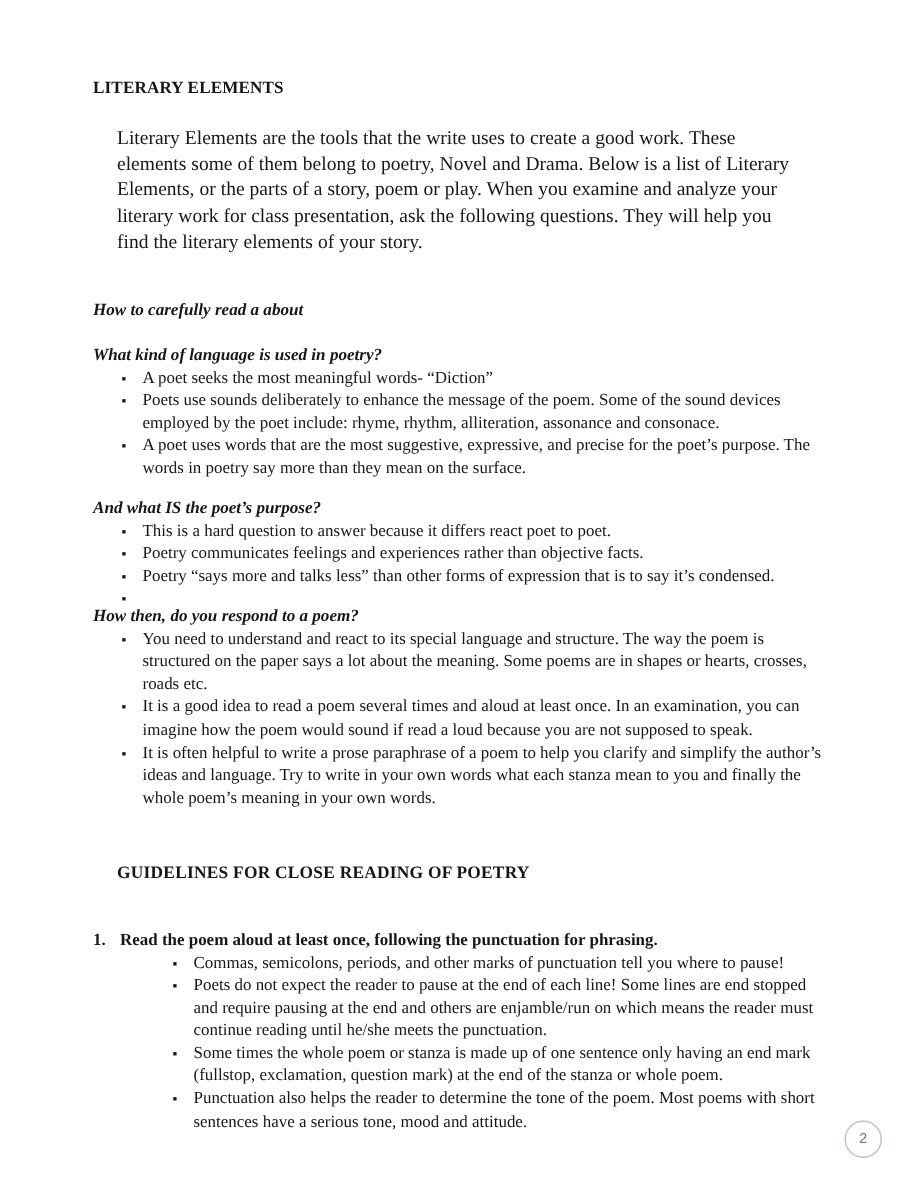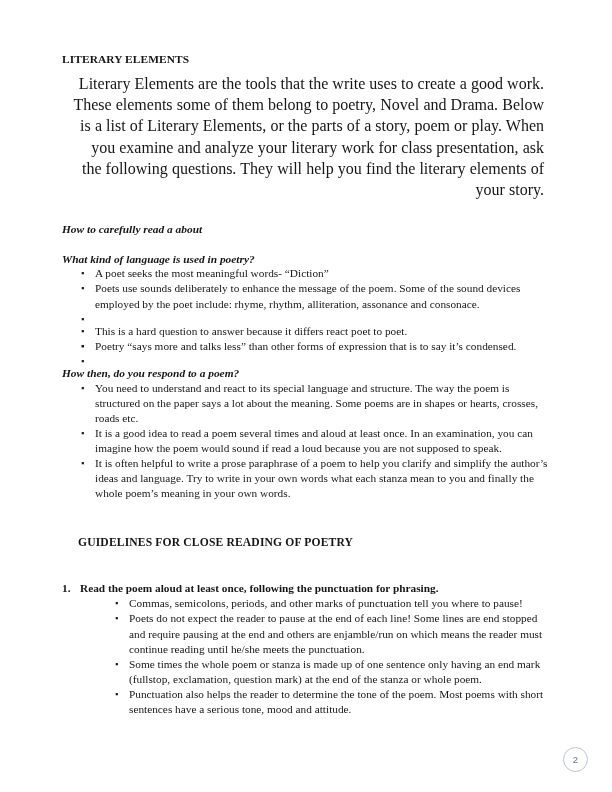--- a/index.html
+++ b/index.html
@@ -53,24 +53,24 @@
   .h-section {
     font-size: 11.6px;
     font-weight: bold;
     letter-spacing: 0.15px;
     line-height: 1.3;
     margin: 16px;
   }
 
   
   .para {
-    font-size: 16px;
+    font-size: 13px;
     line-height: 1.335;
-    text-align: right;
-    margin: 6px;
+    text-align: left;
+    margin: 16px;
     word-spacing: 0.1px;
   }
 
   
   ul.bullets {
     list-style: none;
     margin: 0;
     padding: 0;
   }
   ul.bullets > li {
@@ -157,32 +157,35 @@
       <li>
         <span class="bullet-glyph">▪</span>
         <span>A poet seeks the most meaningful words- “Diction”</span>
       </li>
       <li>
         <span class="bullet-glyph">▪</span>
         <span>Poets use sounds deliberately to enhance the message of the poem. Some of the sound devices employed by the poet include: rhyme, rhythm, alliteration, assonance and consonace.</span>
       </li>
       <li>
         <span class="bullet-glyph">▪</span>
+        <span>A poet uses words that are the most suggestive, expressive, and precise for the poet’s purpose. The words in poetry say more than they mean on the surface.</span>
       </li>
     </ul>
 
     <div class="gap-md"></div>
 
+    <div class="h-sub">And what IS the poet’s purpose?</div>
     <ul class="bullets">
       <li>
         <span class="bullet-glyph">▪</span>
         <span>This is a hard question to answer because it differs react poet to poet.</span>
       </li>
       <li>
         <span class="bullet-glyph">▪</span>
+        <span>Poetry communicates feelings and experiences rather than objective facts.</span>
       </li>
       <li>
         <span class="bullet-glyph">▪</span>
         <span>Poetry “says more and talks less” than other forms of expression that is to say it’s condensed.</span>
       </li>
       <li>
         <span class="bullet-glyph">▪</span>
       </li>
     </ul>
 

